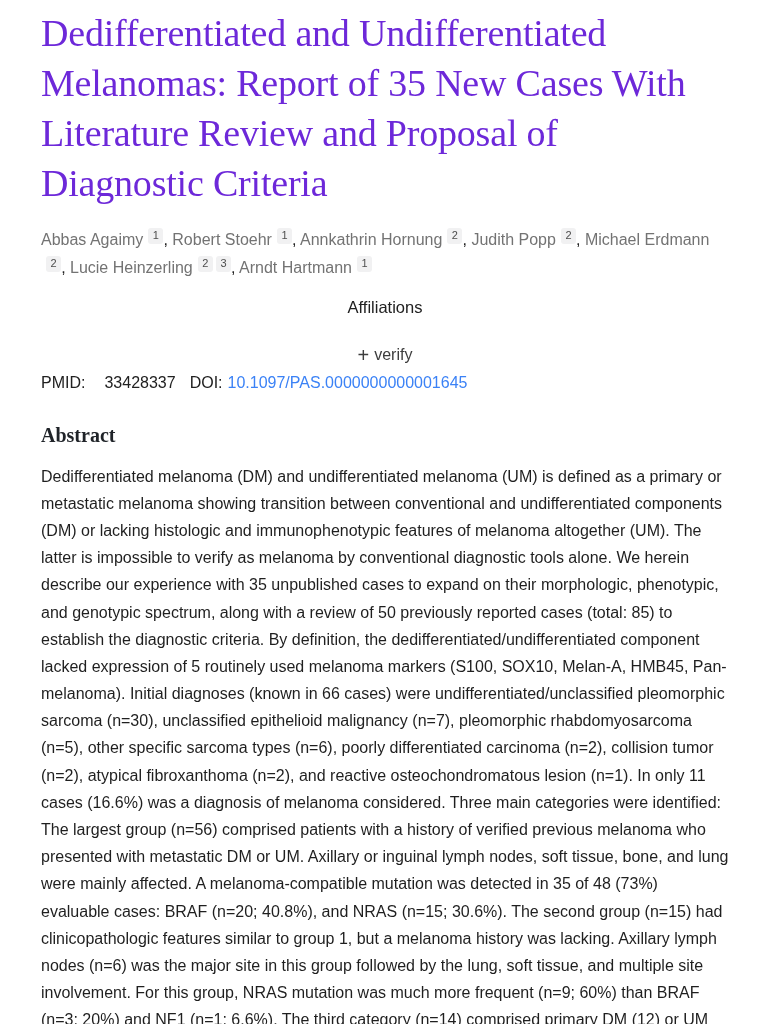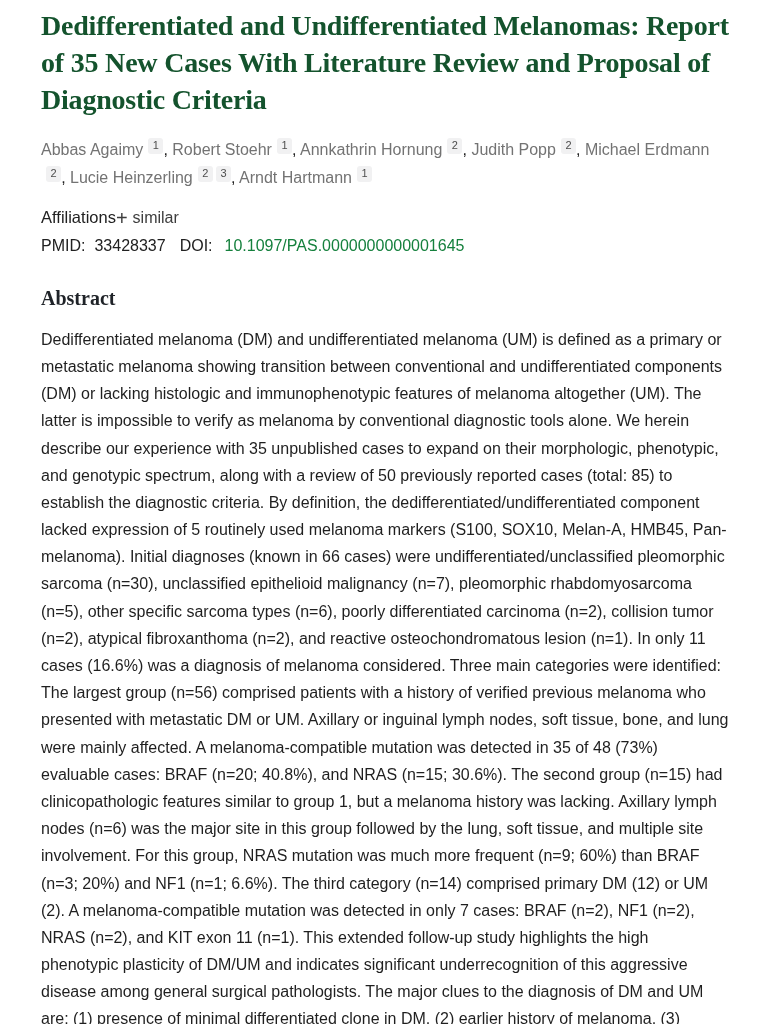--- a/index.html
+++ b/index.html
@@ -11,25 +11,25 @@
   }
   .page {
     width: 766px;
     min-height: 1024px;
     background: #ffffff;
     padding: 8px 37px 26px 41px;
   }
   
   .article-title {
     font-family: "Liberation Serif", serif;
-    font-weight: 700;
-    font-size: 28px;
+    font-weight: 400;
+    font-size: 38px;
     line-height: 1.32;
     letter-spacing: -0.2px;
-    color: #14532d;
+    color: #6d28d9;
     margin: 0 0 17px 0;
   }
   
   .author-list {
     font-size: 16px;
     line-height: 1.78;
     margin: 0 0 15px 0;
     color: #212121;
   }
   .author-link {
@@ -47,23 +47,24 @@
     padding: 0 4.5px;
     margin-left: 5px;
     vertical-align: 6px;
   }
   .author-sup + .author-sup { margin-left: 3px; }
   .author-sep { color: #212121; }
   
   .affiliations-row {
     display: flex;
     align-items: center;
-    gap: 0;
+    gap: 28px;
     font-size: 16.5px;
     margin: 0 0 9px 0;
+    flex-direction: column;
   }
   .affiliations-label { color: #212121; }
   .expand-button {
     display: inline-flex;
     align-items: center;
     gap: 5px;
     color: #3d3d3d;
     font-size: 16px;
     cursor: pointer;
     background: none;
@@ -76,26 +77,26 @@
     line-height: 1;
     font-weight: 400;
     color: #3d3d3d;
   }
   
   .identifiers-row {
     font-size: 16px;
     margin: 0 0 24px 0;
     color: #212121;
   }
-  .pmid-value { margin-left: 9px; }
+  .pmid-value { margin-left: 19px; }
   .doi-group { margin-left: 14px; }
   .doi-link {
-    color: #15803d;
+    color: #3b82f6;
     text-decoration: none;
-    margin-left: 12px;
+    margin-left: 5px;
     cursor: pointer;
   }
   
   .abstract-heading {
     font-family: "Liberation Serif", serif;
     font-weight: 700;
     font-size: 20px;
     color: #1f2328;
     margin: 32px 0 16px 0;
   }
@@ -113,21 +114,21 @@
 <div class="page">
 
   <h1 class="article-title">Dedifferentiated and Undifferentiated Melanomas: Report of 35 New Cases With Literature Review and Proposal of Diagnostic Criteria</h1>
 
   <div class="author-list"><a class="author-link">Abbas Agaimy</a><span class="author-sup">1</span><span class="author-sep">, </span><a class="author-link">Robert Stoehr</a><span class="author-sup">1</span><span class="author-sep">, </span><a class="author-link">Annkathrin Hornung</a><span class="author-sup">2</span><span class="author-sep">, </span><a class="author-link">Judith Popp</a><span class="author-sup">2</span><span class="author-sep">, </span><a class="author-link">Michael Erdmann</a><span class="author-sup">2</span><span class="author-sep">, </span><a class="author-link">Lucie Heinzerling</a><span class="author-sup">2</span><span class="author-sup">3</span><span class="author-sep">, </span><a class="author-link">Arndt Hartmann</a><span class="author-sup">1</span></div>
 
   <div class="affiliations-row">
     <span class="affiliations-label">Affiliations</span>
     <button class="expand-button">
       <span class="plus-icon">+</span>
-      <span>similar</span>
+      <span>verify</span>
     </button>
   </div>
 
   <div class="identifiers-row">
     <span>PMID:</span><span class="pmid-value">33428337</span><span class="doi-group">DOI:</span><a class="doi-link">10.1097/PAS.0000000000001645</a>
   </div>
 
   <h2 class="abstract-heading">Abstract</h2>
 
   <p class="abstract-text">Dedifferentiated melanoma (DM) and undifferentiated melanoma (UM) is defined as a primary or metastatic melanoma showing transition between conventional and undifferentiated components (DM) or lacking histologic and immunophenotypic features of melanoma altogether (UM). The latter is impossible to verify as melanoma by conventional diagnostic tools alone. We herein describe our experience with 35 unpublished cases to expand on their morphologic, phenotypic, and genotypic spectrum, along with a review of 50 previously reported cases (total: 85) to establish the diagnostic criteria. By definition, the dedifferentiated/undifferentiated component lacked expression of 5 routinely used melanoma markers (S100, SOX10, Melan-A, HMB45, Pan-melanoma). Initial diagnoses (known in 66 cases) were undifferentiated/unclassified pleomorphic sarcoma (n=30), unclassified epithelioid malignancy (n=7), pleomorphic rhabdomyosarcoma (n=5), other specific sarcoma types (n=6), poorly differentiated carcinoma (n=2), collision tumor (n=2), atypical fibroxanthoma (n=2), and reactive osteochondromatous lesion (n=1). In only 11 cases (16.6%) was a diagnosis of melanoma considered. Three main categories were identified: The largest group (n=56) comprised patients with a history of verified previous melanoma who presented with metastatic DM or UM. Axillary or inguinal lymph nodes, soft tissue, bone, and lung were mainly affected. A melanoma-compatible mutation was detected in 35 of 48 (73%) evaluable cases: BRAF (n=20; 40.8%), and NRAS (n=15; 30.6%). The second group (n=15) had clinicopathologic features similar to group 1, but a melanoma history was lacking. Axillary lymph nodes (n=6) was the major site in this group followed by the lung, soft tissue, and multiple site involvement. For this group, NRAS mutation was much more frequent (n=9; 60%) than BRAF (n=3; 20%) and NF1 (n=1; 6.6%). The third category (n=14) comprised primary DM (12) or UM (2). A melanoma-compatible mutation was detected in only 7 cases: BRAF (n=2), NF1 (n=2), NRAS (n=2), and KIT exon 11 (n=1). This extended follow-up study highlights the high phenotypic plasticity of DM/UM and indicates significant underrecognition of this aggressive disease among general surgical pathologists. The major clues to the diagnosis of DM and UM are: (1) presence of minimal differentiated clone in DM, (2) earlier history of melanoma, (3) undifferentiated histology that does not fit any defined entity, (4) locations at sites that are unusual for undifferentiated/unclassified pleomorphic sarcoma (axilla, inguinal, neck, digestive system, etc.), (5) unusual multifocal disease typical of melanoma spread, (6) detection of a melanoma-compatible gene mutation, and (7) absence of another genuine primary (eg, anaplastic carcinoma) in other organs.</p>

